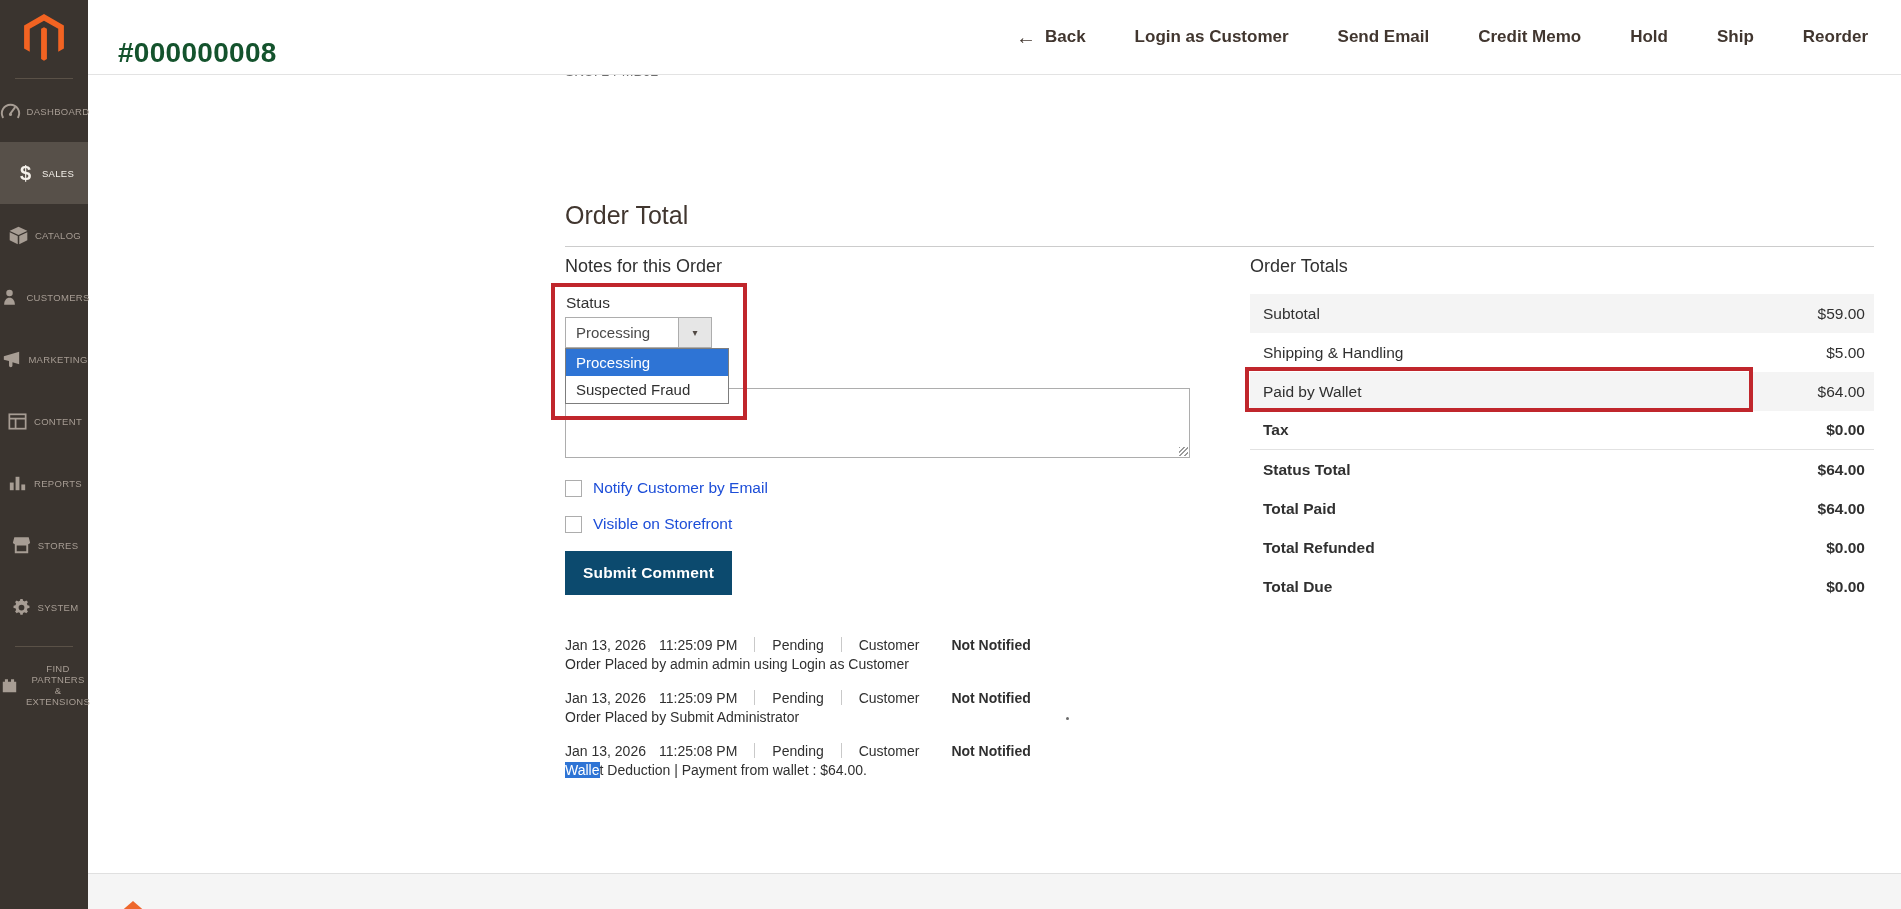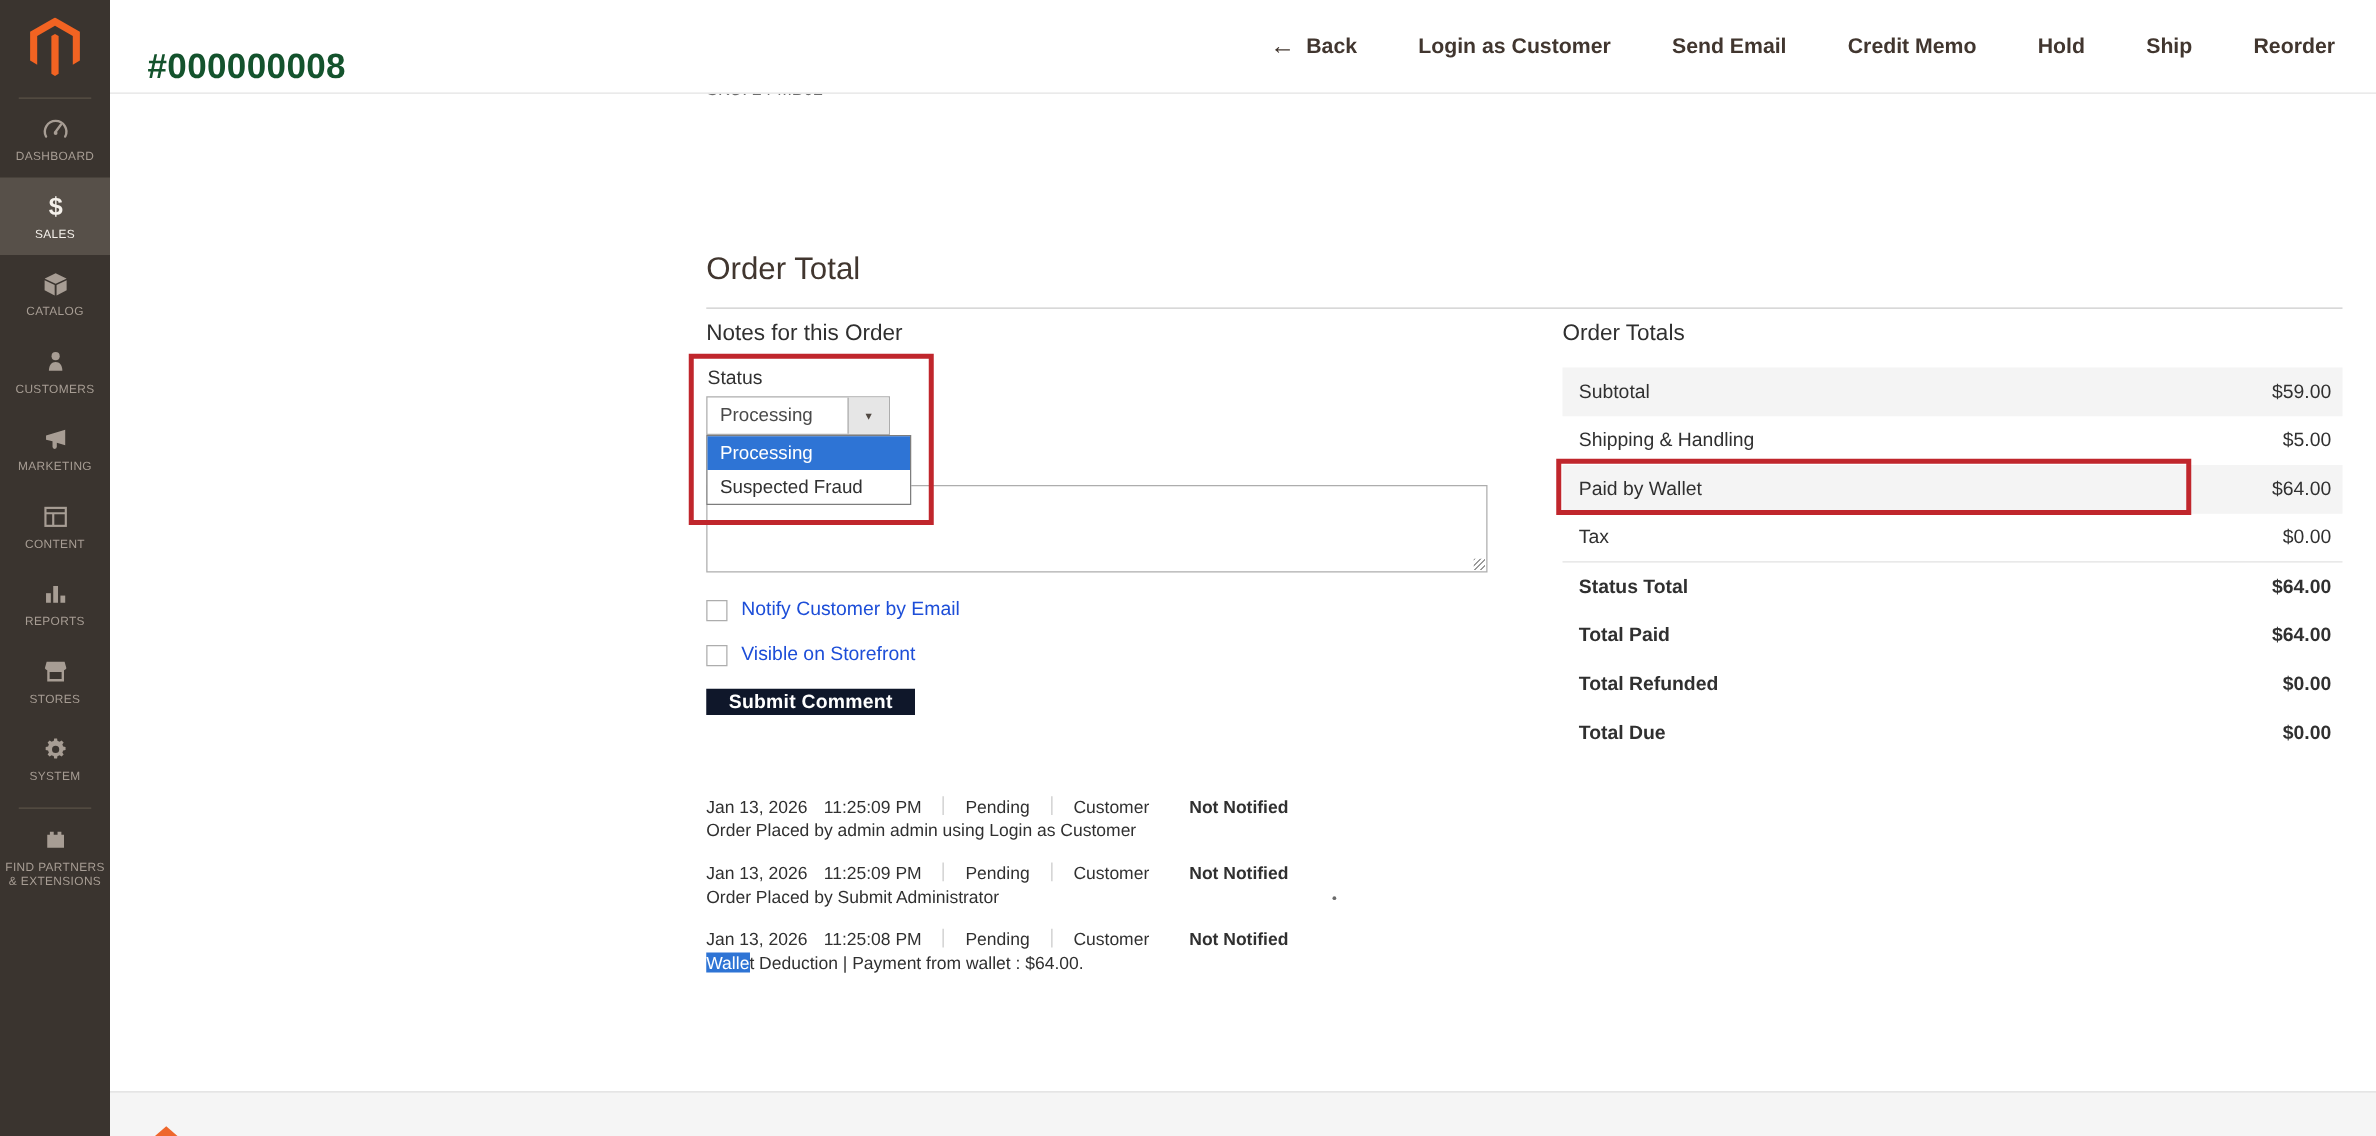--- a/index.html
+++ b/index.html
@@ -18,21 +18,21 @@
   .page-title { font-size:28px; font-weight:700; color:#14532d; letter-spacing:.3px;margin-top:32px; }
   .actions { margin-left:auto; display:flex; align-items:center; gap:49px; padding-right:33px; }
   .action { font-size:17px; font-weight:600; color:#41362f; cursor:pointer; display:flex; align-items:center; gap:9px; white-space:nowrap; }
   .back-arrow { font-size:20px; font-weight:400; line-height:1; }
 
   
   .sidebar { position:absolute; left:0; top:0; width:88px; height:909px; background:#3a342f; z-index:20; }
   .logo { height:75px; display:flex; align-items:center; justify-content:center; cursor:pointer; }
   .side-divider { width:58px; margin:3px auto 0; border-top:1px solid #5a5147; }
   .nav { position:absolute; top:80px; left:0; right:0; }
-  .nav-item { height:62px; display:flex; flex-direction:column; align-items:center; justify-content:center; gap:5px; cursor:pointer; color:#a79d94; }
+  .nav-item { height:62px; display:flex; flex-direction:row; align-items:center; justify-content:center; gap:5px; cursor:pointer; color:#a79d94; }
   .nav-item.active { background:#575049; color:#f5f1eb; }
   .nav-icon { height:24px; display:flex; align-items:center; }
   .nav-icon svg { width:23px; height:23px; display:block; }
   .nav-label { font-size:9.5px; letter-spacing:.3px; text-align:center; line-height:11px; }
   .partner-divider { width:58px; margin:8px auto 9px; border-top:1px solid #5a5147; }
 
   
   .sku-clip { position:absolute; left:565px; top:63px; font-size:14px; color:#6d6d6d; z-index:1; }
   .section-title { position:absolute; left:565px; top:201px; font-size:25px; font-weight:400; color:#41362f; z-index:1; }
   .section-rule { position:absolute; left:565px; top:246px; width:1309px; border-top:1px solid #ccc; z-index:1; }
@@ -66,42 +66,42 @@
     pointer-events:none;
   }
 
   .check-row { position:absolute; left:565px; display:flex; align-items:center; gap:11px; z-index:1; }
   #check-row-notify { top:479px; }
   #check-row-visible { top:515px; }
   .checkbox { width:17px; height:17px; border:1px solid #adadad; background:#fff; cursor:pointer; flex:none; }
   .check-label { font-size:15.5px; color:#1d4ed8; cursor:pointer; }
 
   .submit-btn {
-    position:absolute; left:565px; top:551px; height:21px; padding:0 18px; z-index:1;
-    background:#0f172a; color:#fff; font-size:15.5px; font-weight:700; border:none;
+    position:absolute; left:565px; top:551px; height:44px; padding:0 18px; z-index:1;
+    background:#0c4a6e; color:#fff; font-size:15.5px; font-weight:700; border:none;
     font-family:inherit; cursor:pointer; letter-spacing:.2px;
   }
 
   .comments { position:absolute; left:565px; top:636px; width:760px; z-index:1; }
   .comment { margin-bottom:17px; }
   .meta { display:flex; align-items:center; font-size:14px; color:#303030; height:17px; }
   .meta > * { margin-right:17px; }
   .meta .date { margin-right:13px; }
   .pipe { width:1px; height:15px; background:#c9c9c9; }
   .nn { font-weight:700; margin-left:5px; }
   .cust { display:flex;gap:27px; }
   .msg { font-size:14px; margin-top:3px; color:#303030; }
   .sel { background:#2e74d5; color:#ffffff; }
   .stray-dot { position:absolute; left:1066px; top:717px; width:3px; height:3px; border-radius:50%; background:#6b6b6b; z-index:1; }
 
   
   .totals { position:absolute; left:1250px; top:294px; width:624px; font-size:15.5px; z-index:1; }
   .trow { height:39px; display:flex; align-items:center; padding:0 9px 0 13px; }
   .trow.shaded { background:#f4f4f4; }
-  .trow.tax-row { border-bottom:1px solid #e2e2e2; }
+  .trow.tax-row { border-bottom:1px solid #e2e2e2;font-weight:bold; }
   .trow.bold { font-weight:700; }
   .tval { margin-left:auto; }
 
   
   .footer { position:absolute; left:88px; right:0; bottom:0; height:36px; background:#f5f5f5; border-top:1px solid #e0e0e0; z-index:3; overflow:hidden; }
   .footer-logo { position:absolute; left:30px; bottom:-5px; width:0; height:0; border-left:15px solid transparent; border-right:15px solid transparent; border-bottom:13px solid #ee672c; }
 </style>
 </head>
 <body>
 

